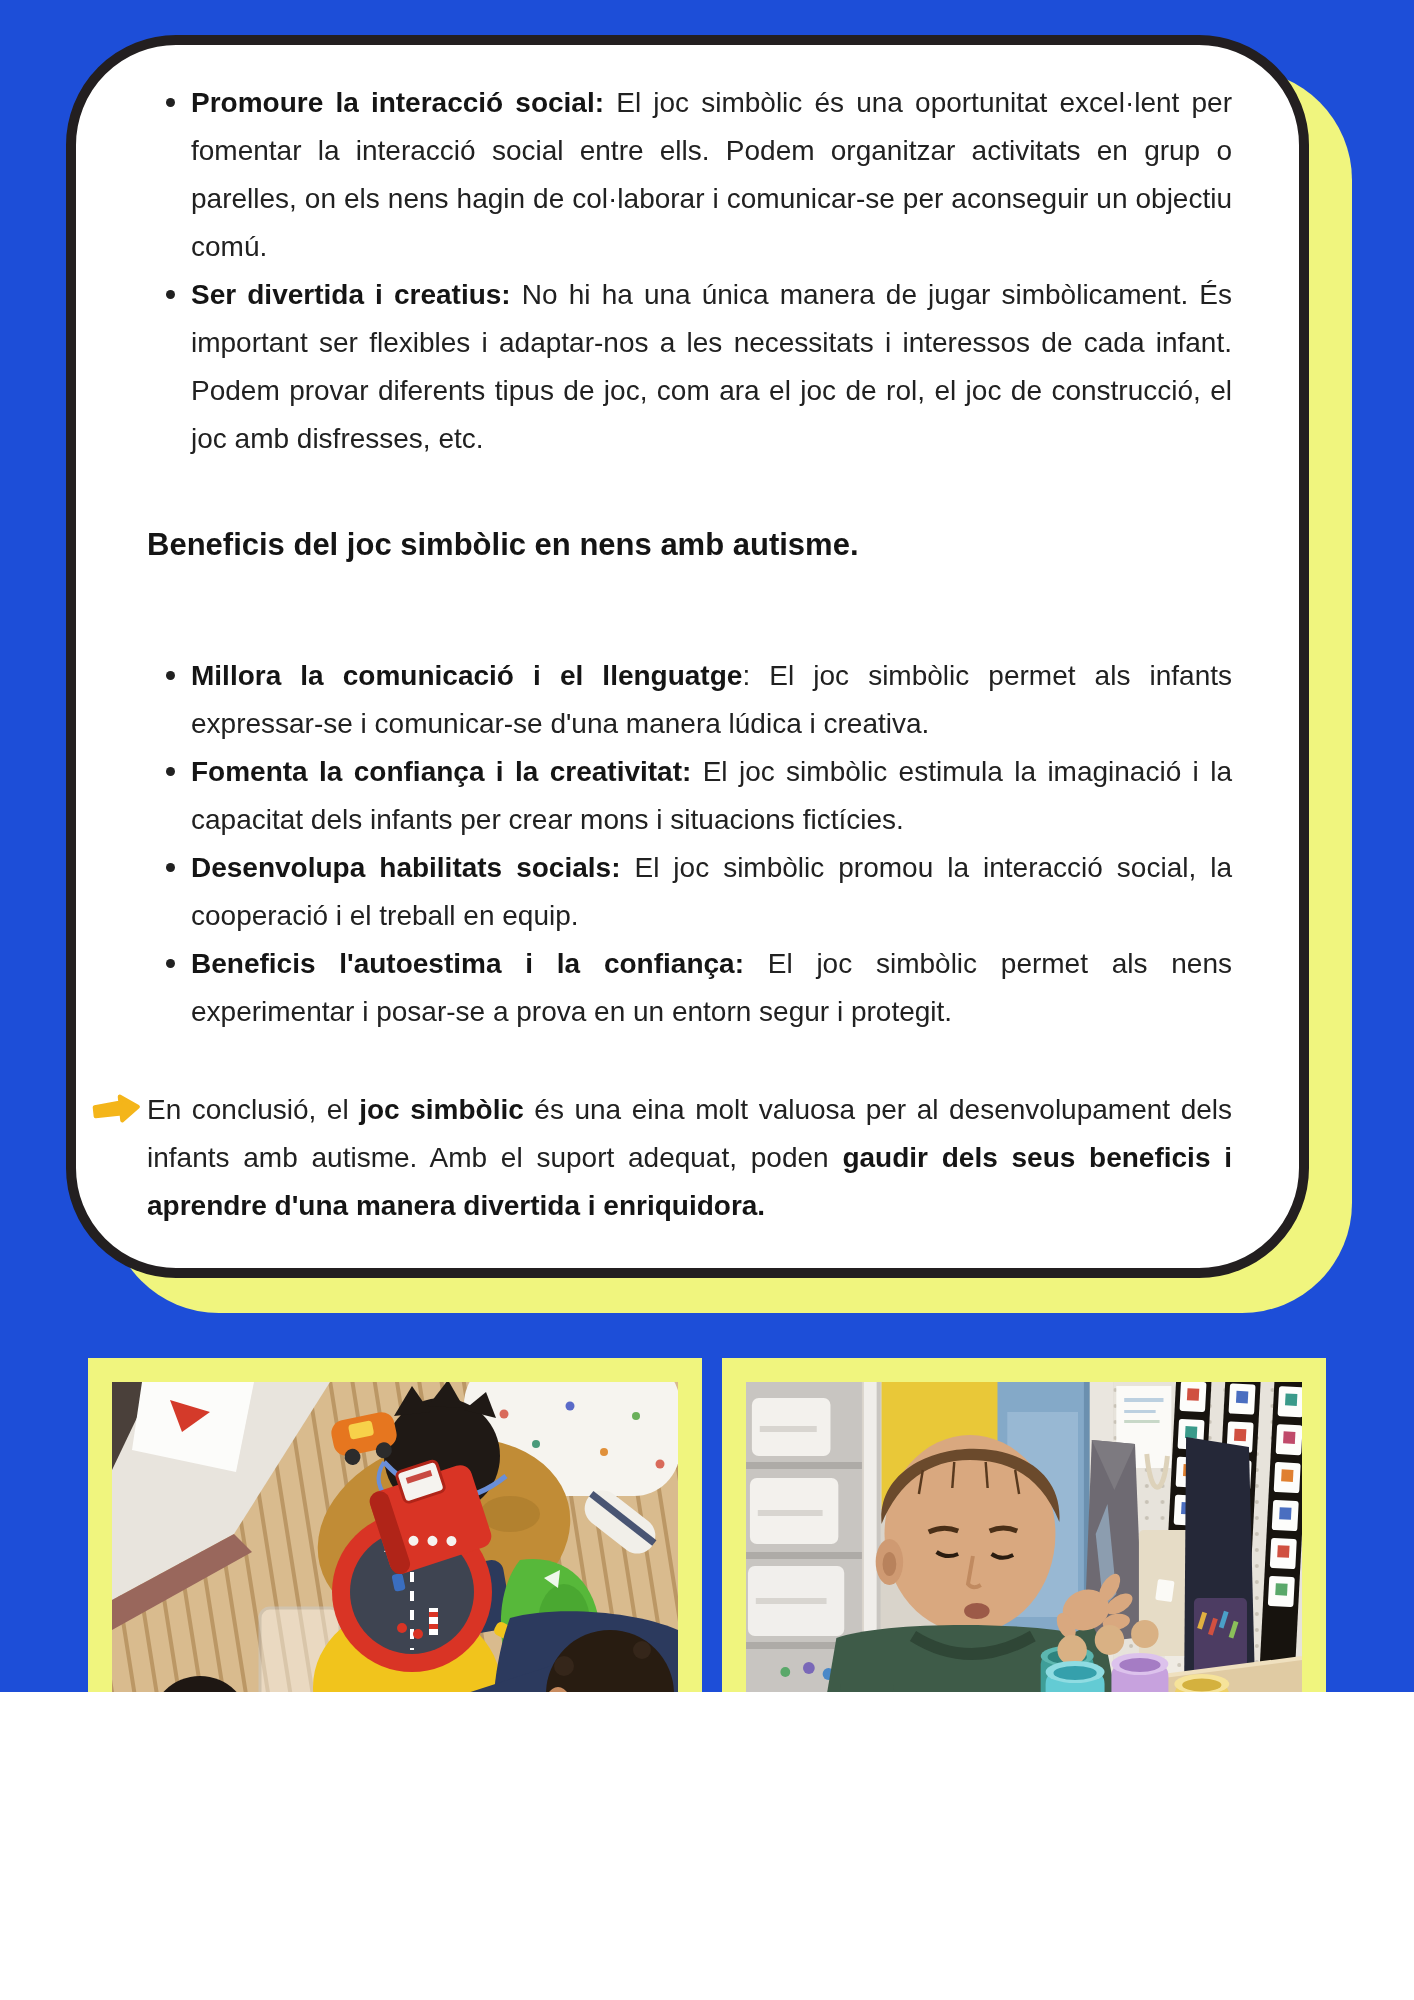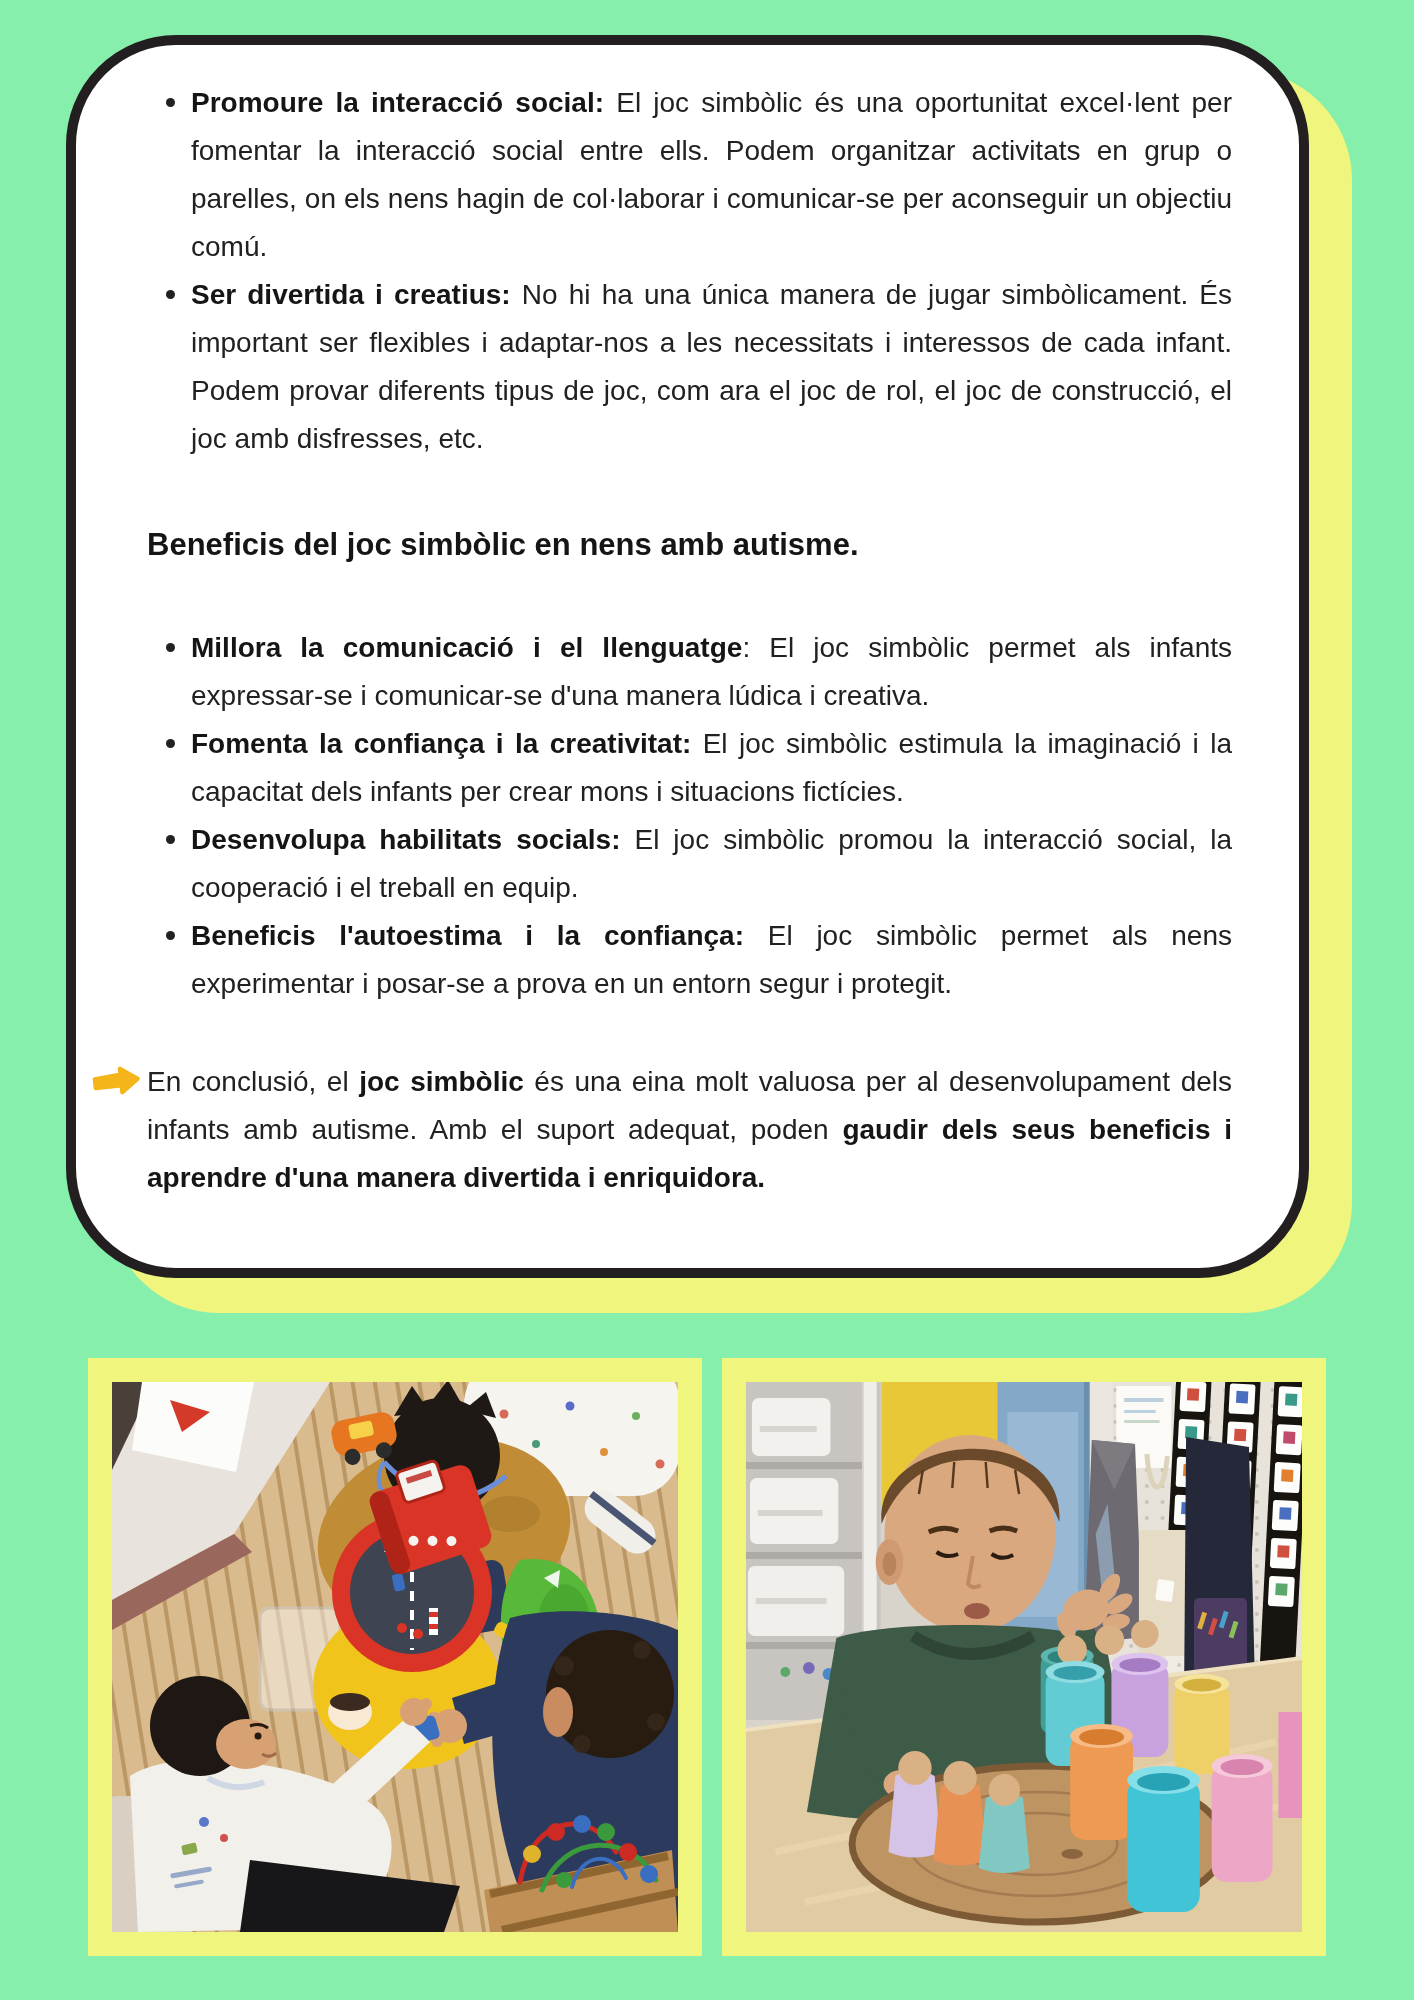--- a/index.html
+++ b/index.html
@@ -2,36 +2,36 @@
 <html style="--accent: #f0f57e; --border: #231f20; --gold: #f4b51a; --ink: #212121;"><head>
 <meta charset="utf-8">
 <style>
   :root{
     --accent:#f0f57e;
     --border:#231f20;
     --gold:#f4b51a;
     --ink:#212121;
   }
   html,body{margin:0;padding:0;background:#ffffff;}
-  .page{position:relative;width:1414px;height:2000px;background:#86efac;overflow:hidden;
+  .page{position:relative;width:1414px;height:1692px;background:#1d4ed8;overflow:hidden;
         font-family:"Liberation Sans", sans-serif;color:var(--ink);}
   .card{
     position:absolute;left:66px;top:35px;width:1243px;height:1243px;box-sizing:border-box;
     background:#ffffff;border:10px solid var(--border);border-radius:110px;
     box-shadow:43px 35px 0 0 var(--accent);
     padding:34px 67px 0 71px;
   }
   .card, .card p, .card li{font-size:28px;line-height:48px;}
   ul.bullets{list-style:none;margin:0;padding:0;}
   ul.bullets li{position:relative;padding-left:44px;text-align:justify;}
   ul.bullets li::before{content:"";position:absolute;left:19px;top:19px;width:9px;height:9px;
     border-radius:50%;background:var(--ink);}
   strong{font-weight:bold;color:#151515;}
   h2.section-heading{margin:60px 0 0 0;font-size:31px;line-height:44px;font-weight:bold;color:#151515;}
-  ul.benefits{margin-top:57px;}
+  ul.benefits{margin-top:85px;}
   p.conclusion{position:relative;margin:50px 0 0 0;text-align:justify;}
   .arrow-wrap{position:absolute;left:-56px;top:8px;width:50px;height:30px;}
   .arrow-wrap svg{display:block;width:100%;height:100%;}
   figure.photo-frame{position:absolute;top:1358px;height:598px;margin:0;background:var(--accent);
     padding:24px;box-sizing:border-box;}
   figure.photo-frame.left{left:88px;width:614px;}
   figure.photo-frame.right{left:722px;width:604px;}
   figure.photo-frame svg.photo{display:block;width:100%;height:100%;}
 </style>
 </head>

